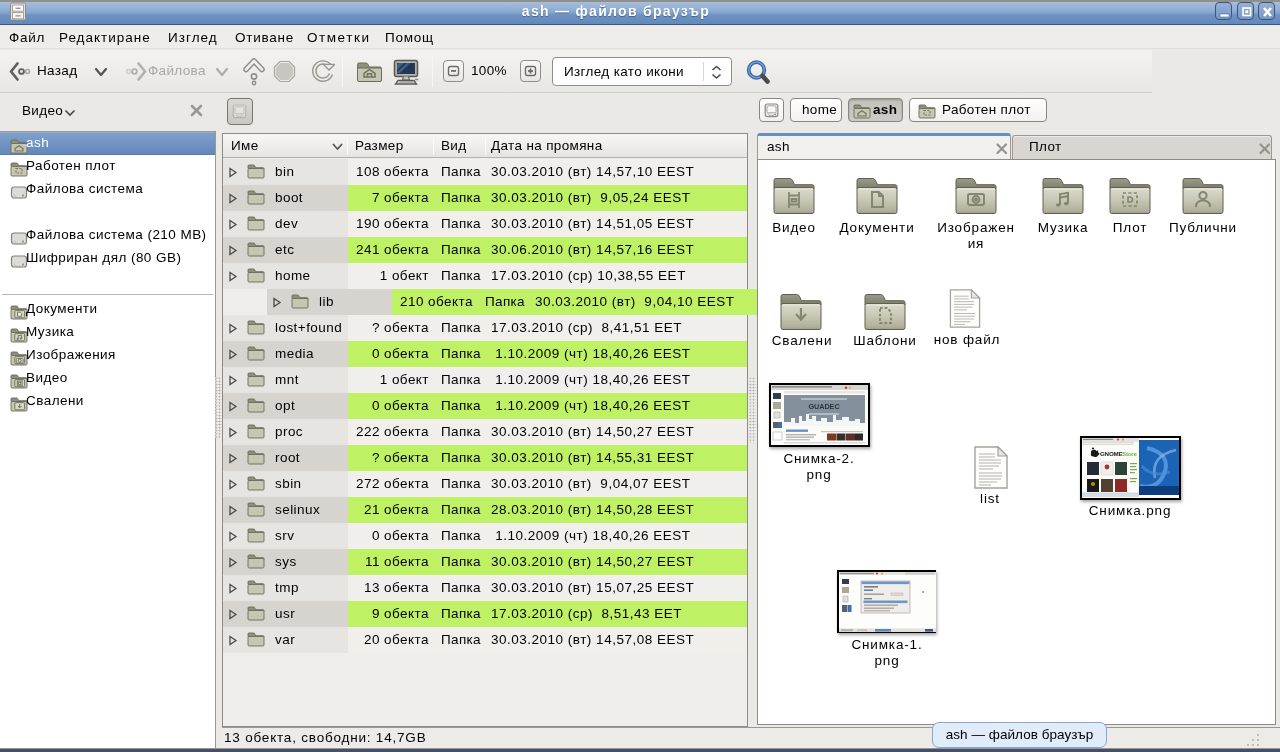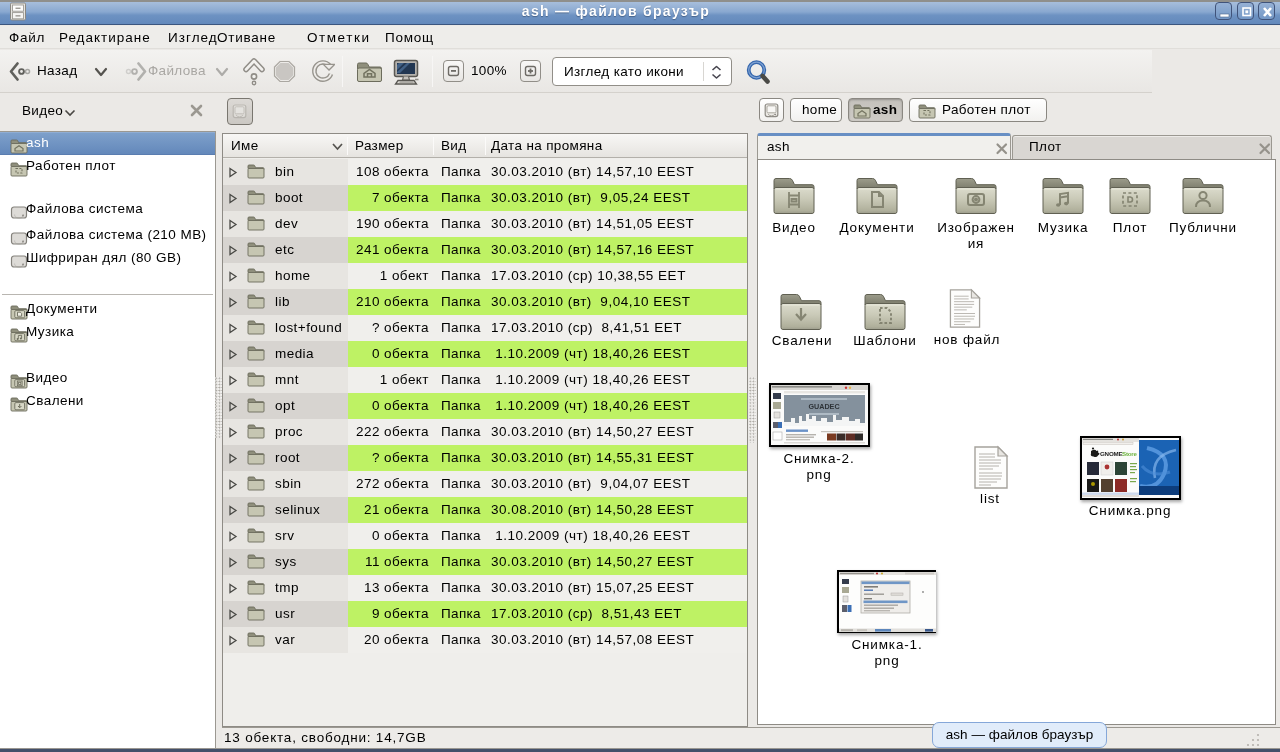--- a/index.html
+++ b/index.html
@@ -103,21 +103,21 @@
 <div class="winbtn" style="left:1258px;">
     <svg width="17" height="18">
       <path d="M5 5 L12 13 M12 5 L5 13" stroke="#fff" stroke-width="2.6"></path>
     </svg>
   </div>
 
 <div id="menubar">
  <span class="menuitem" style="left:9px;">Файл</span>
  <span class="menuitem" style="left:59px;letter-spacing:1.0px;">Редактиране</span>
  <span class="menuitem" style="left:168px;letter-spacing:1.05px;">Изглед</span>
- <span class="menuitem" style="left:217px;">Отиване</span>
+ <span class="menuitem" style="left:235px;">Отиване</span>
  <span class="menuitem" style="left:307px;letter-spacing:1.55px;">Отметки</span>
  <span class="menuitem" style="left:385px;">Помощ</span>
 </div>
 
 <div id="toolbar">
  <svg class="abs" style="left:8px;top:9px;" width="26" height="25" viewBox="0 0 26 25">
   <path d="M9.5 4.5 L3 12.5 L9.5 20.5" fill="none" stroke="#60605c" stroke-width="2.7" stroke-linecap="round" stroke-linejoin="round"></path>
   <circle cx="13.5" cy="12.5" r="2.4" fill="none" stroke="#60605c" stroke-width="1.9"></circle>
   <circle cx="19.5" cy="12.5" r="2" fill="none" stroke="#60605c" stroke-width="1.5" opacity=".5"></circle>
  </svg>
@@ -212,21 +212,21 @@
     <div class="srow" style="top:23px;">
       <span style="position:absolute;left:5px;top:3px;">
         <svg width="18" height="17" viewBox="0 0 18 17">
  <path d="M1 5.5 L1 3 Q1 2 2 2 L6.6 2 Q7.4 2 7.8 2.9 L8.6 4.7 L16 4.7 Q17 4.7 17 5.7 L17 6.5 Z" fill="#8f8f7c" stroke="#6c6c5c" stroke-width=".9"></path>
  <rect x="1" y="5.5" width="16" height="9.5" rx="1" fill="#c6c6b2" stroke="#6c6c5c" stroke-width=".9"></rect>
           <rect x="6" y="7.5" width="6" height="4.5" fill="none" stroke="#72725f" stroke-width="1.1" stroke-dasharray="2 1.4"></rect>
         </svg>
       </span>
       <span class="lbl">Работен плот</span>
     </div>
-    <div class="srow" style="top:46px;margin-top:20px;">
+    <div class="srow" style="top:46px;">
       <span style="position:absolute;left:5px;top:3px;">
         <svg width="18" height="17">
           <rect x="1.5" y="3" width="15" height="11" rx="2.5" fill="#dddbd7" stroke="#84827c" stroke-width="1.2"></rect>
           <path d="M4.5 10.5 A4.5 3.6 0 0 0 13.5 10.5" fill="none" stroke="#9a989268" stroke-width="1.1"></path>
           <circle cx="13" cy="11.5" r=".9" fill="#8b8983"></circle>
         </svg>
       </span>
       <span class="lbl">Файлова система</span>
     </div>
     <div class="srow" style="top:92px;">
@@ -265,20 +265,32 @@
         <svg width="18" height="17" viewBox="0 0 18 17">
  <path d="M1 5.5 L1 3 Q1 2 2 2 L6.6 2 Q7.4 2 7.8 2.9 L8.6 4.7 L16 4.7 Q17 4.7 17 5.7 L17 6.5 Z" fill="#8f8f7c" stroke="#6c6c5c" stroke-width=".9"></path>
  <rect x="1" y="5.5" width="16" height="9.5" rx="1" fill="#c6c6b2" stroke="#6c6c5c" stroke-width=".9"></rect>
           <rect x="4.8" y="6.6" width="9.8" height="7.2" rx="1.2" fill="#d7d7c6" stroke="#6c6c5c" stroke-width=".9"></rect>
           <path d="M8.3 11.8 L8.3 8.6 L11.6 8.2 L11.6 11.3" fill="none" stroke="#6c6c5c" stroke-width=".9"></path>
           <circle cx="7.6" cy="11.9" r="1" fill="#6c6c5c"></circle>
           <circle cx="10.9" cy="11.4" r="1" fill="#6c6c5c"></circle>
         </svg>
       </span>
       <span class="lbl">Музика</span>
+    </div>
+    <div class="srow" style="top:211.5px;">
+      <span style="position:absolute;left:5px;top:3px;">
+        <svg width="18" height="17" viewBox="0 0 18 17">
+ <path d="M1 5.5 L1 3 Q1 2 2 2 L6.6 2 Q7.4 2 7.8 2.9 L8.6 4.7 L16 4.7 Q17 4.7 17 5.7 L17 6.5 Z" fill="#8f8f7c" stroke="#6c6c5c" stroke-width=".9"></path>
+ <rect x="1" y="5.5" width="16" height="9.5" rx="1" fill="#c6c6b2" stroke="#6c6c5c" stroke-width=".9"></rect>
+          <rect x="4.8" y="6.6" width="9.8" height="7.2" rx="1.2" fill="#d7d7c6" stroke="#6c6c5c" stroke-width=".9"></rect>
+          <rect x="6.2" y="8.4" width="7" height="4.6" rx="1" fill="none" stroke="#6c6c5c" stroke-width=".9"></rect>
+          <circle cx="9.7" cy="10.7" r="1.5" fill="none" stroke="#6c6c5c" stroke-width=".9"></circle>
+        </svg>
+      </span>
+      <span class="lbl">Изображения</span>
     </div>
     <div class="srow" style="top:234.5px;">
       <span style="position:absolute;left:5px;top:3px;">
         <svg width="18" height="17" viewBox="0 0 18 17">
  <path d="M1 5.5 L1 3 Q1 2 2 2 L6.6 2 Q7.4 2 7.8 2.9 L8.6 4.7 L16 4.7 Q17 4.7 17 5.7 L17 6.5 Z" fill="#8f8f7c" stroke="#6c6c5c" stroke-width=".9"></path>
  <rect x="1" y="5.5" width="16" height="9.5" rx="1" fill="#c6c6b2" stroke="#6c6c5c" stroke-width=".9"></rect>
           <rect x="4.8" y="6.6" width="9.8" height="7.2" rx="1.2" fill="#d7d7c6" stroke="#6c6c5c" stroke-width=".9"></rect>
           <rect x="7.3" y="8" width="4.8" height="4.8" fill="none" stroke="#6c6c5c" stroke-width=".9"></rect>
           <rect x="8.6" y="9.3" width="2.2" height="2.2" fill="none" stroke="#6c6c5c" stroke-width=".8"></rect>
         </svg>
@@ -368,37 +380,37 @@
  <svg class="ex" width="10" height="11">
           <path d="M2 1.5 L8 5.5 L2 9.5 Z" fill="none" stroke="#4a4a46" stroke-width="1.3"></path>
         </svg>
  <span style="position:absolute;left:24px;top:4px;"><svg width="18" height="17" viewBox="0 0 18 17">
  <path d="M1 5.5 L1 3 Q1 2 2 2 L6.6 2 Q7.4 2 7.8 2.9 L8.6 4.7 L16 4.7 Q17 4.7 17 5.7 L17 6.5 Z" fill="#8f8f7c" stroke="#6c6c5c" stroke-width=".9"></path>
  <rect x="1" y="5.5" width="16" height="9.5" rx="1" fill="#c6c6b2" stroke="#6c6c5c" stroke-width=".9"></rect>
           </svg></span>
  <span class="nm">etc</span>
         <span class="sz">241 обекта</span>
         <span class="tp">Папка</span>
-        <span class="dt">30.03.2010 (вт) 14,57,16 EEST</span>
+        <span class="dt">30.06.2010 (вт) 14,57,16 EEST</span>
       </div>
       <div class="lrow rowa" style="top:129px;">
         <div class="nc"></div>
  <svg class="ex" width="10" height="11">
           <path d="M2 1.5 L8 5.5 L2 9.5 Z" fill="none" stroke="#4a4a46" stroke-width="1.3"></path>
         </svg>
  <span style="position:absolute;left:24px;top:4px;"><svg width="18" height="17" viewBox="0 0 18 17">
  <path d="M1 5.5 L1 3 Q1 2 2 2 L6.6 2 Q7.4 2 7.8 2.9 L8.6 4.7 L16 4.7 Q17 4.7 17 5.7 L17 6.5 Z" fill="#8f8f7c" stroke="#6c6c5c" stroke-width=".9"></path>
  <rect x="1" y="5.5" width="16" height="9.5" rx="1" fill="#c6c6b2" stroke="#6c6c5c" stroke-width=".9"></rect>
           </svg></span>
  <span class="nm">home</span>
         <span class="sz">1 обект</span>
         <span class="tp">Папка</span>
         <span class="dt">17.03.2010 (ср) 10,38,55 EET</span>
       </div>
-      <div class="lrow rowb" style="top:155px;">
+      <div class="lrow rowb" style="top:155px;margin-left:44px;">
         <div class="nc"></div>
  <svg class="ex" width="10" height="11">
           <path d="M2 1.5 L8 5.5 L2 9.5 Z" fill="none" stroke="#4a4a46" stroke-width="1.3"></path>
         </svg>
  <span style="position:absolute;left:24px;top:4px;"><svg width="18" height="17" viewBox="0 0 18 17">
  <path d="M1 5.5 L1 3 Q1 2 2 2 L6.6 2 Q7.4 2 7.8 2.9 L8.6 4.7 L16 4.7 Q17 4.7 17 5.7 L17 6.5 Z" fill="#8f8f7c" stroke="#6c6c5c" stroke-width=".9"></path>
  <rect x="1" y="5.5" width="16" height="9.5" rx="1" fill="#c6c6b2" stroke="#6c6c5c" stroke-width=".9"></rect>
           </svg></span>
  <span class="nm">lib</span>
         <span class="sz">210 обекта</span>
@@ -508,21 +520,21 @@
  <svg class="ex" width="10" height="11">
           <path d="M2 1.5 L8 5.5 L2 9.5 Z" fill="none" stroke="#4a4a46" stroke-width="1.3"></path>
         </svg>
  <span style="position:absolute;left:24px;top:4px;"><svg width="18" height="17" viewBox="0 0 18 17">
  <path d="M1 5.5 L1 3 Q1 2 2 2 L6.6 2 Q7.4 2 7.8 2.9 L8.6 4.7 L16 4.7 Q17 4.7 17 5.7 L17 6.5 Z" fill="#8f8f7c" stroke="#6c6c5c" stroke-width=".9"></path>
  <rect x="1" y="5.5" width="16" height="9.5" rx="1" fill="#c6c6b2" stroke="#6c6c5c" stroke-width=".9"></rect>
           </svg></span>
  <span class="nm">selinux</span>
         <span class="sz">21 обекта</span>
         <span class="tp">Папка</span>
-        <span class="dt">30.08.2010 (вт) 14,50,28 EEST</span>
+        <span class="dt">28.03.2010 (вт) 14,50,28 EEST</span>
       </div>
       <div class="lrow rowa" style="top:389px;">
         <div class="nc"></div>
  <svg class="ex" width="10" height="11">
           <path d="M2 1.5 L8 5.5 L2 9.5 Z" fill="none" stroke="#4a4a46" stroke-width="1.3"></path>
         </svg>
  <span style="position:absolute;left:24px;top:4px;"><svg width="18" height="17" viewBox="0 0 18 17">
  <path d="M1 5.5 L1 3 Q1 2 2 2 L6.6 2 Q7.4 2 7.8 2.9 L8.6 4.7 L16 4.7 Q17 4.7 17 5.7 L17 6.5 Z" fill="#8f8f7c" stroke="#6c6c5c" stroke-width=".9"></path>
  <rect x="1" y="5.5" width="16" height="9.5" rx="1" fill="#c6c6b2" stroke="#6c6c5c" stroke-width=".9"></rect>
           </svg></span>

